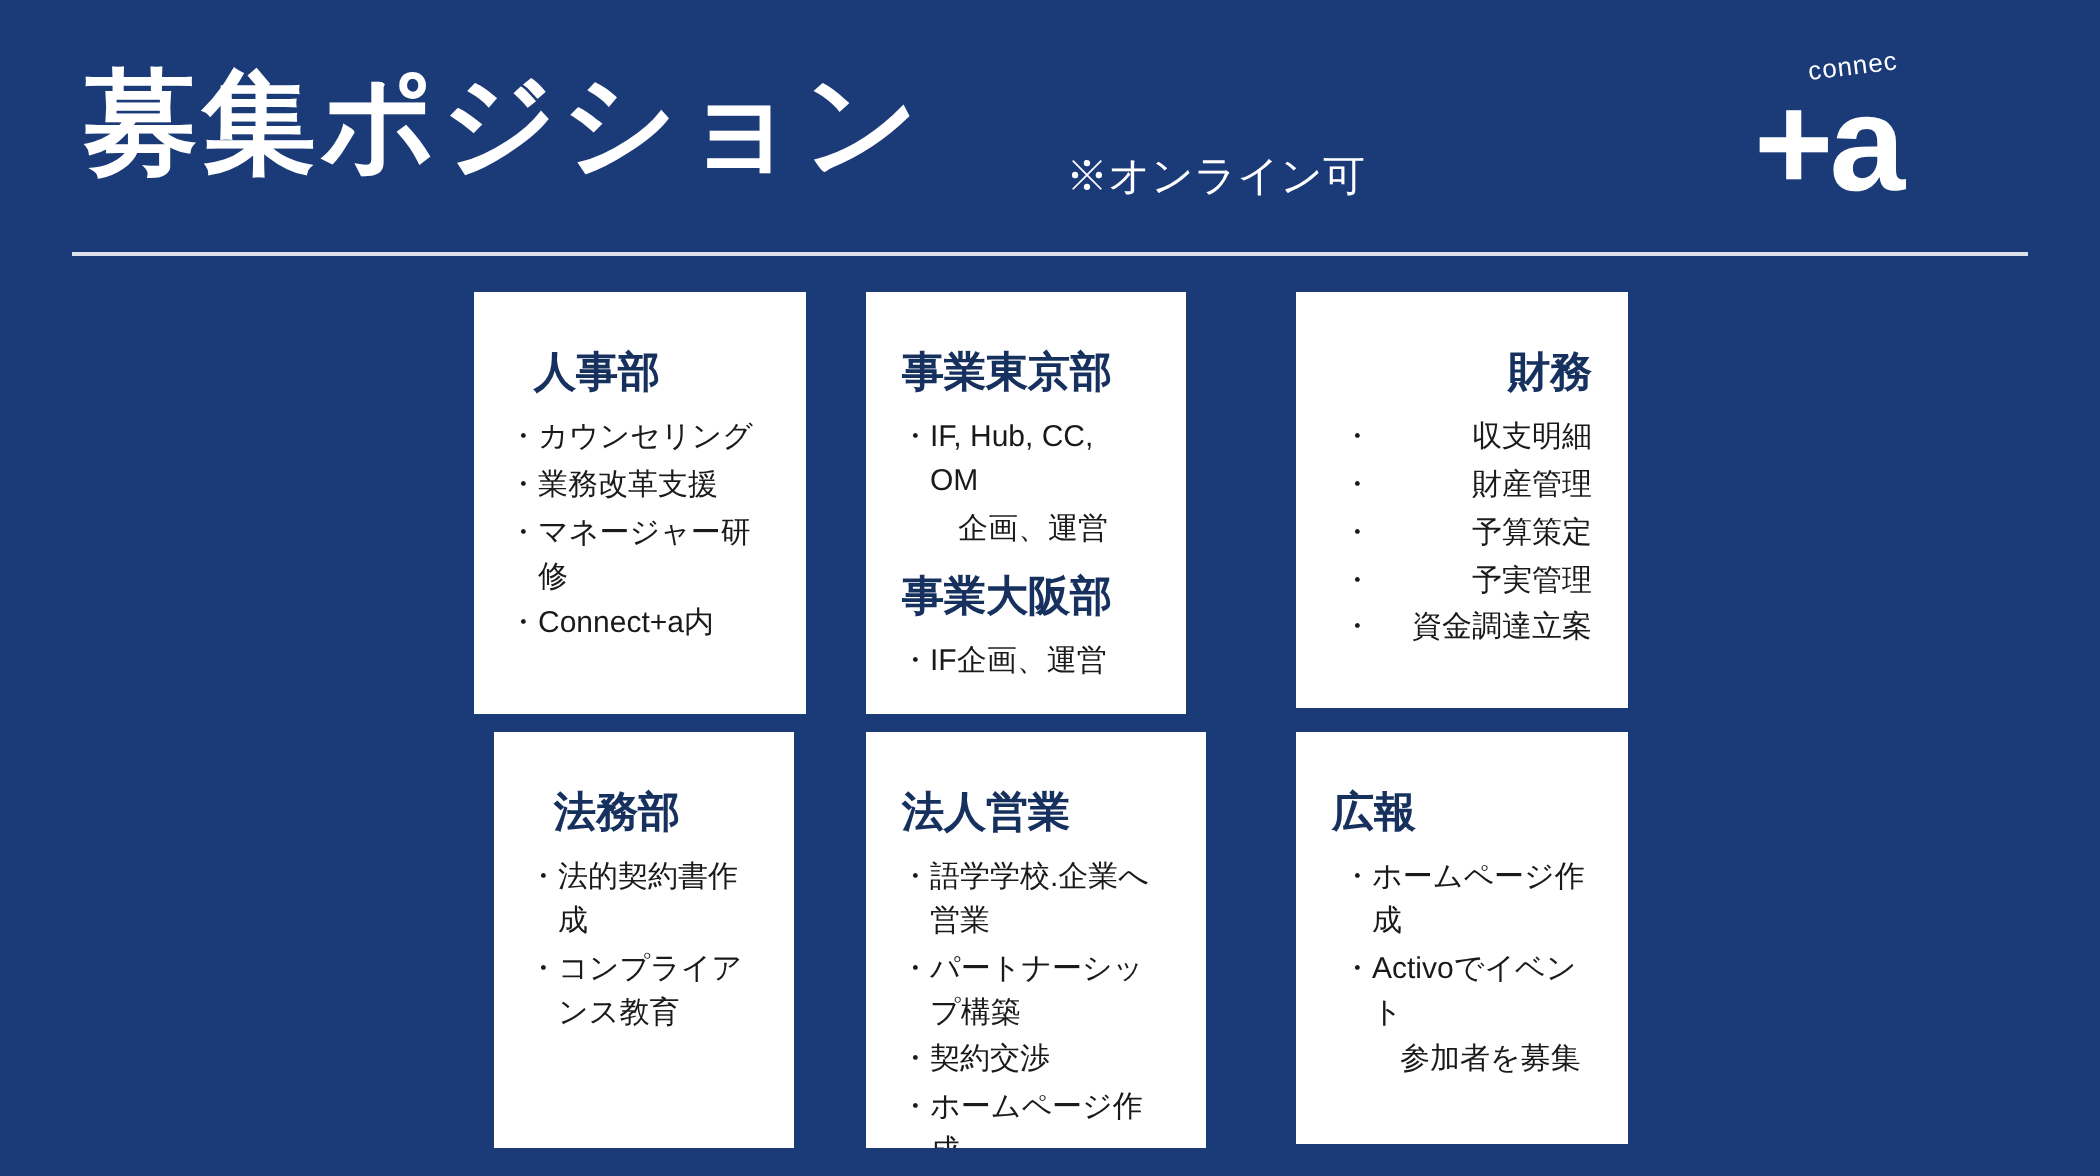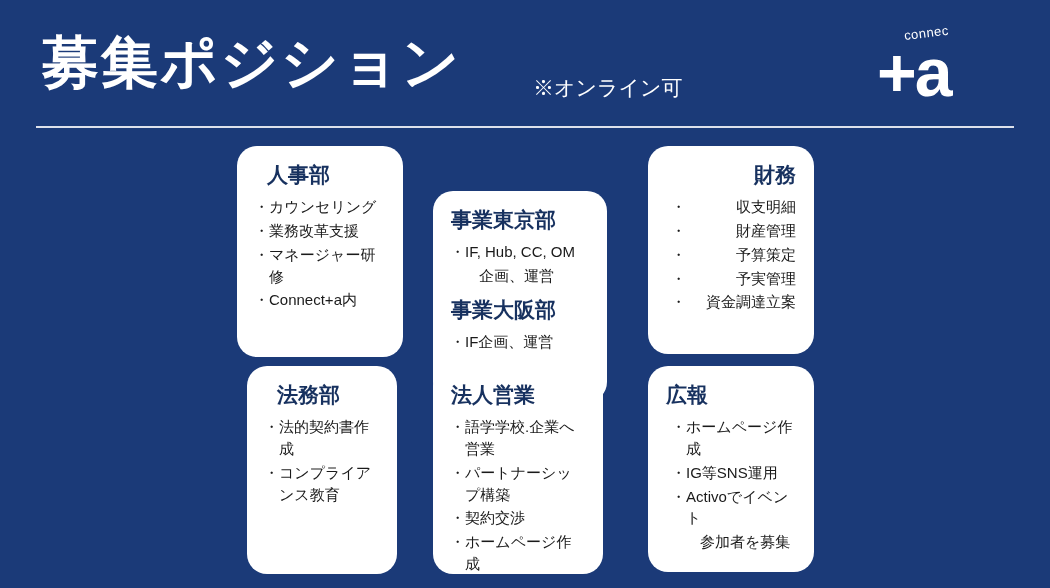--- a/index.html
+++ b/index.html
@@ -83,23 +83,23 @@
     top: 126px;
     width: 978px;
     height: 2px;
     background: #ffffff;
     opacity: 0.85;
   }
   
   .card {
     position: absolute;
     background: #ffffff;
-    border-radius: 20px;
+    border-radius: 0;
     box-sizing: border-box;
-    padding: 16px 18px 14px 18px;
+    padding: 28px 18px 14px 18px;
     overflow: hidden;
   }
   .card h3 {
     margin: 0 0 8px 0;
     font-size: 21px;
     font-weight: bold;
     color: #17315f;
     line-height: 1.25;
   }
   .card h3.indent {
@@ -131,21 +131,21 @@
   }
   .card li.cont {
     padding-left: 28px;
   }
   .card ul.indent-list {
     padding-left: 6px;
   }
 
   
   #card-hr        { left: 237px; top: 146px; width: 166px; height: 211px; }
-  #card-biz       { left: 433px; top: 146px; width: 174px; height: 211px; margin-top: 45px; }
+  #card-biz       { left: 433px; top: 146px; width: 160px; height: 211px; }
   #card-finance   { left: 648px; top: 146px; width: 166px; height: 208px; text-align: right; }
   #card-legal     { left: 247px; top: 366px; width: 150px; height: 208px; }
   #card-sales     { left: 433px; top: 366px; width: 170px; height: 208px; }
   #card-pr        { left: 648px; top: 366px; width: 166px; height: 206px; }
 </style>
 </head>
 <body>
 
 <div class="slide">
 
@@ -209,19 +209,18 @@
       <li class="bullet">契約交渉</li>
       <li class="bullet">ホームページ作成</li>
 
     </ul>
   </div>
 
   <div class="card" id="card-pr">
     <h3>広報</h3>
     <ul class="indent-list">
       <li class="bullet">ホームページ作成</li>
-      <li class="bullet">IG等SNS運用</li>
       <li class="bullet">Activoでイベント</li>
       <li class="cont">参加者を募集</li>
     </ul>
   </div>
 
 </div>
 
 </body></html>

